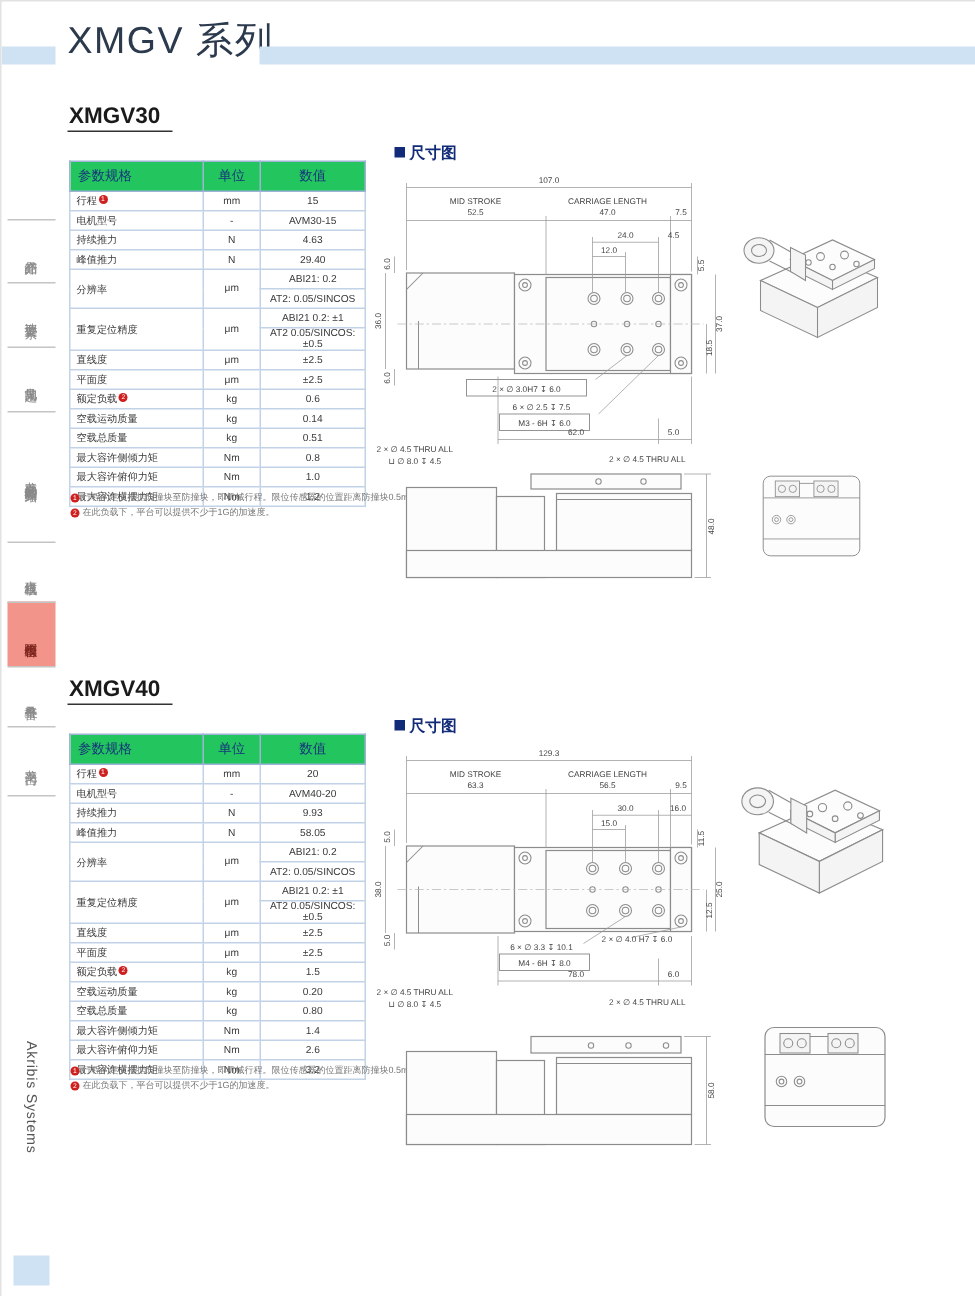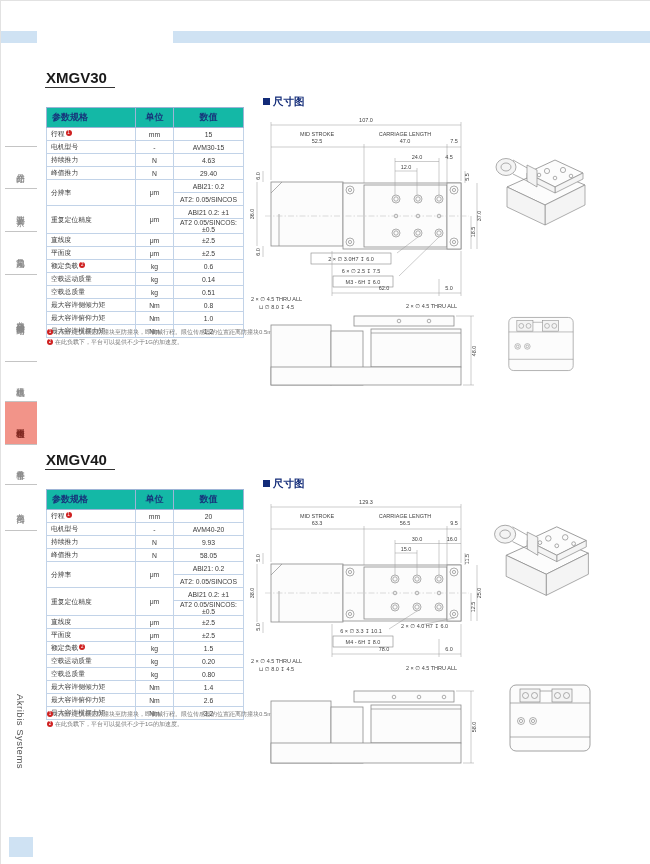--- a/index.html
+++ b/index.html
@@ -18,21 +18,21 @@
   .side-tab.active { background:#f29489; }
   .side-tab.active span { color:#7c241d; }
   .brand-v { position:absolute; left:14px; top:693px; writing-mode:vertical-rl; font-size:9.5px; color:#555; letter-spacing:0.5px; }
   .side-block { position:absolute; left:8px; top:836px; width:24px; height:20px; background:#cfe2f3; }
   
   .model-title { position:absolute; font-size:15px; font-weight:bold; color:#1a1a1a; border-bottom:1.5px solid #333; padding:0 8px 1px 1px; }
   .dim-head { position:absolute; font-size:10.5px; font-weight:bold; color:#122b78; }
   .dim-head .sq { display:inline-block; width:7px; height:7px; background:#122b78; margin-right:3px; }
   
   .spec { position:absolute; border-collapse:collapse; width:197px; table-layout:fixed; border:1.5px solid #7e9cc4; }
-  .spec th { background:#14b8a6; color:#17357b; font-size:9px; font-weight:bold; height:19px; border:1px solid #9db4d6; padding:0; }
+  .spec th { background:#22c55e; color:#17357b; font-size:9px; font-weight:normal; height:19px; border:1px solid #9db4d6; padding:0; }
   .spec th.c1 { text-align:left; padding-left:5px; }
   .spec td { font-size:6.8px; color:#3a3a3a; height:12px; border:1px solid #c2d3e8; text-align:center; padding:0 1px; background:#fff; }
   .spec td.p { text-align:left; padding-left:4px; }
   .note-mark { display:inline-block; width:6px; height:6px; border-radius:50%; background:#cf2020; color:#fff; font-size:4.5px; line-height:6px; text-align:center; vertical-align:2px; margin-left:1px; font-weight:normal; }
   .footnotes { position:absolute; width:250px; }
   .fn { font-size:6px; color:#777; line-height:10px; white-space:nowrap; display:flex; gap:2px; align-items:flex-start; }
   .fn .note-mark { flex:none; margin-top:2px; }
   
   svg { position:absolute; overflow:visible; }
   .ol  { fill:#fcfcfc; stroke:#8c8c8c; stroke-width:0.8; }
@@ -43,20 +43,21 @@
   .cbx { fill:none; stroke:#888; stroke-width:0.6; }
   .dt  { font-size:5.5px; fill:#444; text-anchor:middle; font-family:"Liberation Sans", sans-serif; }
   .dts { text-anchor:start; }
 </style>
 </head>
 <body>
 
 <div class="page">
 
   <div class="bar" style="left:0;top:30px;width:36px;"></div>
+  <div class="series-title">XMGV 系列</div>
   <div class="bar" style="left:172px;top:30px;width:478px;"></div>
 
   <div class="side-tabs">
     <div class="side-tab" style="height:42px">
         <span>产品介绍</span>
       </div>
     <div class="side-tab" style="height:43px">
         <span>选型要素</span>
       </div>
     <div class="side-tab" style="height:43px">

